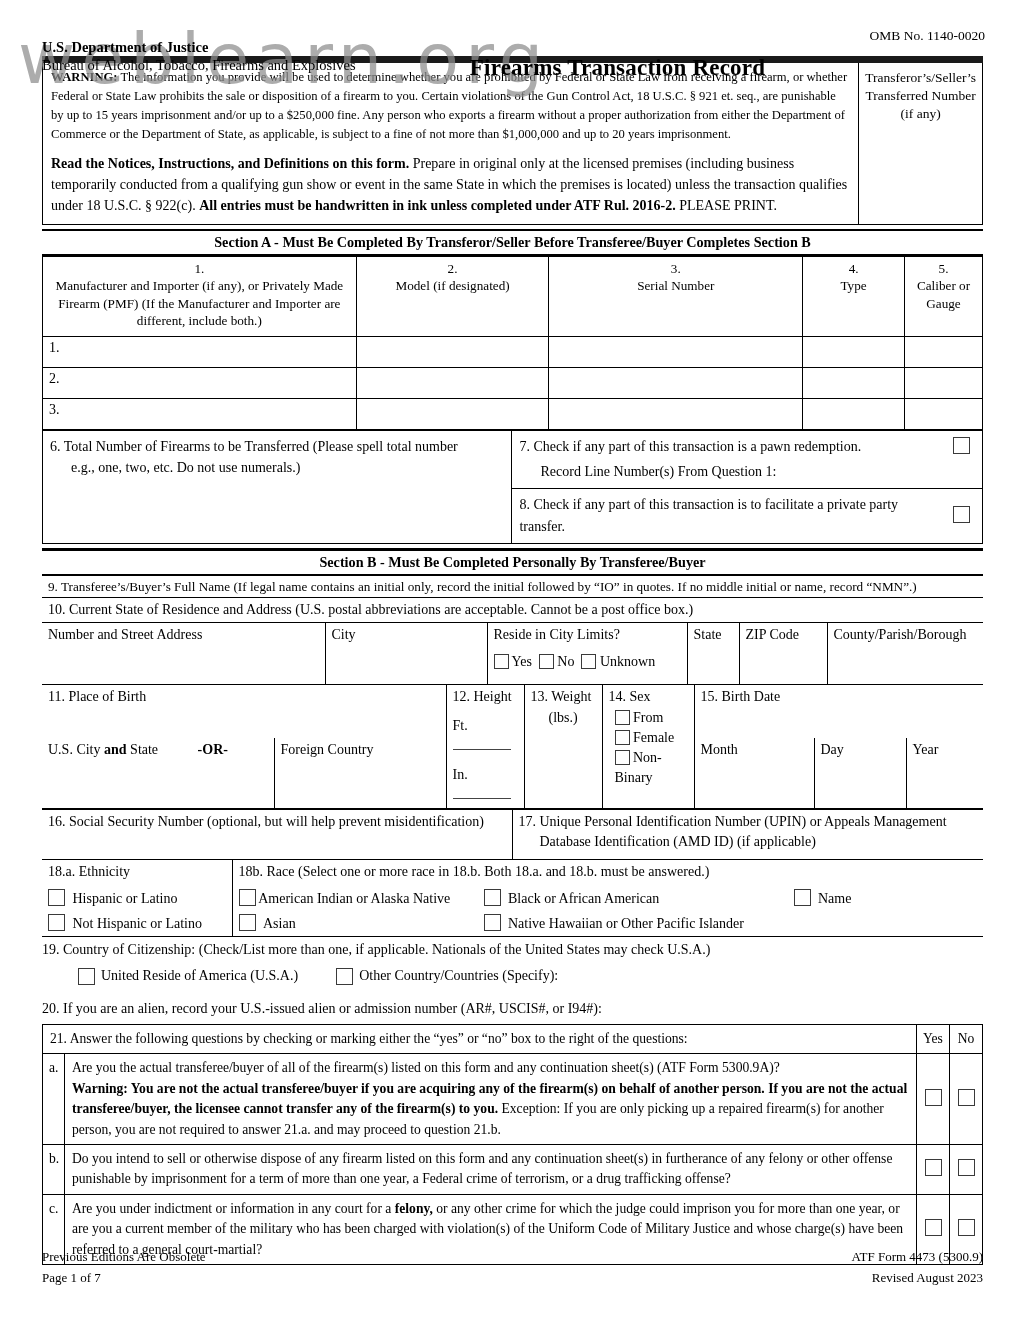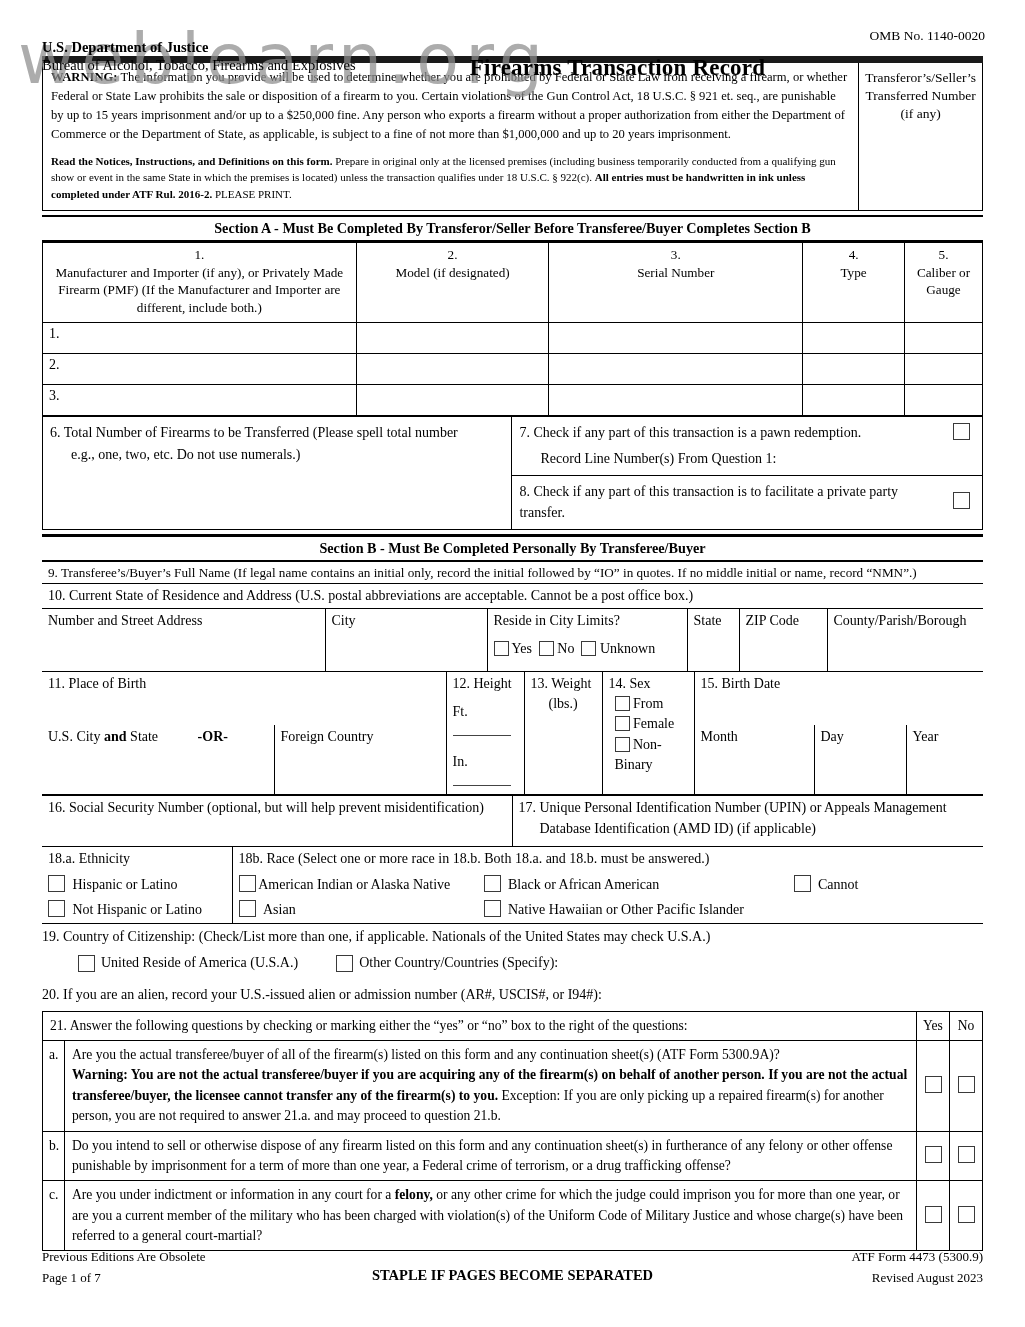--- a/index.html
+++ b/index.html
@@ -44,21 +44,21 @@
   }
 
   
   .thickbar { height:7px; background:#1a1a1a; margin:0 42px; }
 
   
   .warnrow { display:flex; margin:0 42px; border:1.6px solid #000; border-top:none; }
   .warnleft { flex:1 1 auto; border-right:1.6px solid #000; padding:5px 8px 8px 8px; }
   .warnright { width:168px; padding:6px 6px; text-align:center; font-size:13.5px; line-height:1.35; }
   .warn-p { font-size:12.6px; line-height:1.5; text-align:left; }
-  .warn-p2 { font-size:11px; line-height:1.5; margin-top:9px; }
+  .warn-p2 { font-size:14px; line-height:1.5; margin-top:9px; }
   b, strong { font-weight:bold; }
 
   
   .secbar {
     margin:0 42px;
     text-align:center; font-weight:bold; font-size:14.2px;
     padding:3px 0 3px 0;
     border-bottom:2.5px solid #000;
   }
   .secbar.topline { border-top:3px solid #000; }
@@ -363,21 +363,21 @@
           <div style="width:245px;">
             <span class="chk"></span>
             <span class="lbl" style="margin-left:0;">American Indian or Alaska Native</span>
           </div>
           <div style="width:310px;">
             <span class="chk"></span>
             <span class="lbl" style="margin-left:4px;">Black or African American</span>
           </div>
           <div>
             <span class="chk"></span>
-            <span class="lbl" style="margin-left:4px;">Cannot</span>
+            <span class="lbl" style="margin-left:4px;">Name</span>
           </div>
         </div>
         <div style="margin-top:5px; display:flex;">
           <div style="width:245px;">
             <span class="chk"></span>
             <span class="lbl" style="margin-left:4px;">Asian</span>
           </div>
           <div>
             <span class="chk"></span>
             <span class="lbl" style="margin-left:4px;">Native Hawaiian or Other Pacific Islander</span>
@@ -449,16 +449,15 @@
 
   <div class="footer">
     <div class="top">
       <span>Previous Editions Are Obsolete</span>
       <span>ATF Form 4473 (5300.9)</span>
     </div>
     <div class="bot">
       <span>Page 1 of 7</span>
       <span>Revised August 2023</span>
     </div>
-    <div class="ctr">STAPLE IF PAGES BECOME SEPARATED</div>
   </div>
 
 </div>
 
 </body></html>

